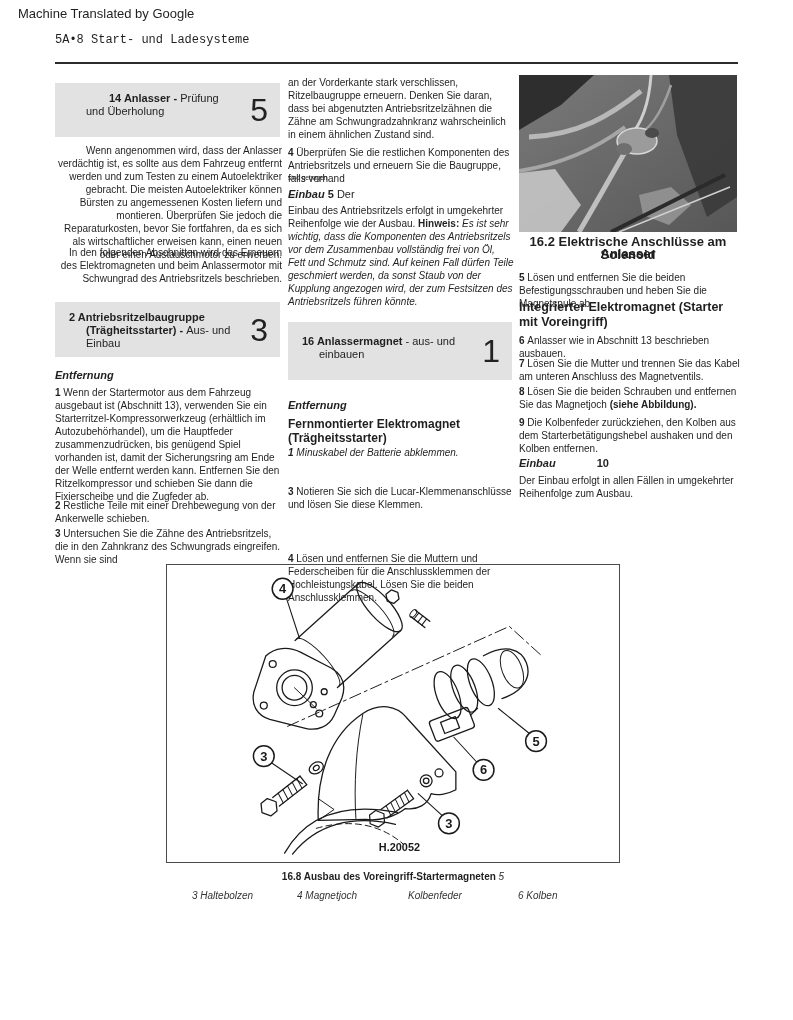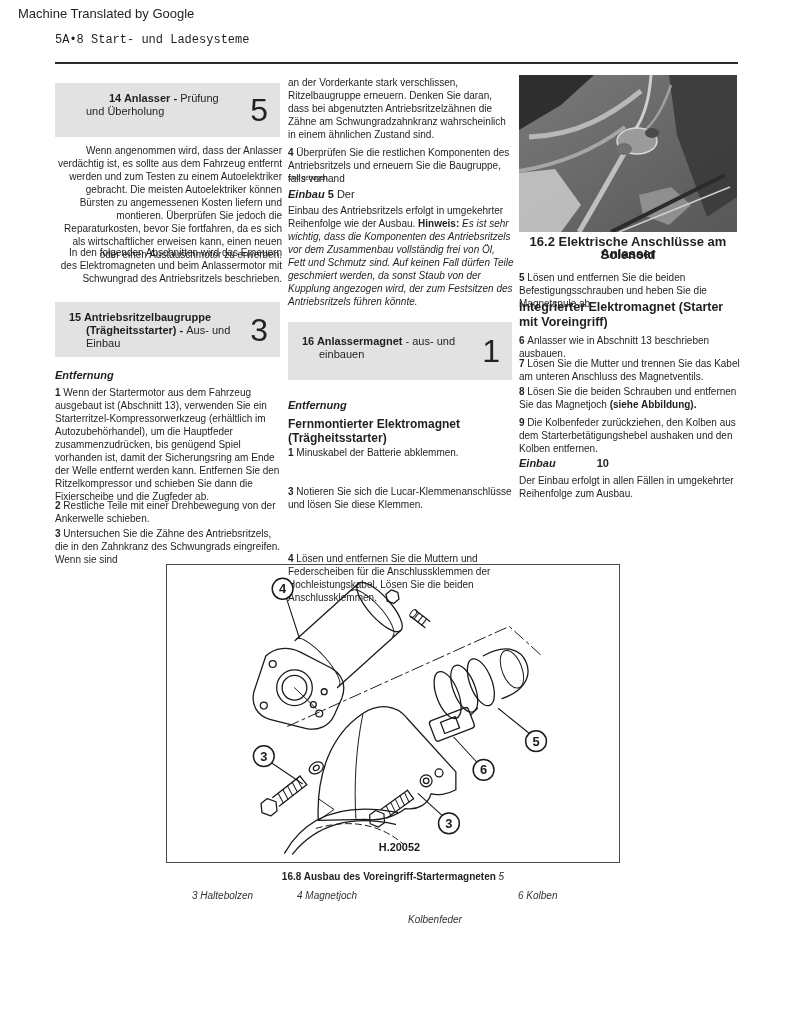--- a/index.html
+++ b/index.html
@@ -37,41 +37,41 @@
   <div class="rule"></div>
 
   <div class="secbox" style="left:55px;top:83px;width:225px;height:54px;">
     <div class="t"><span style="font-weight: bold; margin-left: 40px;">14 Anlasser - </span><span>Prüfung und Überholung</span></div>
     <div class="n">5</div>
   </div>
   <div class="blk ind" style="left:55px;top:144px;width:227px;"><span>Wenn angenommen wird, dass der Anlasser verdächtig ist, es sollte aus dem Fahrzeug entfernt werden und zum Testen zu einem Autoelektriker gebracht. Die meisten Autoelektriker können Bürsten zu angemessenen Kosten liefern und montieren. Überprüfen Sie jedoch die Reparaturkosten, bevor Sie fortfahren, da es sich als wirtschaftlicher erweisen kann, einen neuen oder einen Austauschmotor zu erwerben.</span></div>
   <div class="blk ind" style="left:55px;top:246px;width:227px;"><span>In den folgenden Abschnitten wird das Erneuern des Elektromagneten und beim Anlassermotor mit Schwungrad des Antriebsritzels beschrieben.</span></div>
 
   <div class="secbox" style="left:55px;top:302px;width:225px;height:55px;">
-    <div class="t"><span style="font-weight: bold;">15 Antriebsritzelbaugruppe (Trägheitsstarter) - </span><span>Aus- und Einbau</span></div>
+    <div class="t"><span style="font-weight: bold;">2 Antriebsritzelbaugruppe (Trägheitsstarter) - </span><span>Aus- und Einbau</span></div>
     <div class="n">3</div>
   </div>
   <div class="blk h-ital" style="left:55px;top:369px;">Entfernung</div>
   <div class="blk" style="left:55px;top:386px;width:229px;"><span style="font-weight: bold;">1 </span><span>Wenn der Startermotor aus dem Fahrzeug ausgebaut ist (Abschnitt 13), verwenden Sie ein Starterritzel-Kompressorwerkzeug (erhältlich im Autozubehörhandel), um die Hauptfeder zusammenzudrücken, bis genügend Spiel vorhanden ist, damit der Sicherungsring am Ende der Welle entfernt werden kann. Entfernen Sie den Ritzelkompressor und schieben Sie dann die Fixierscheibe und die Zugfeder ab.</span></div>
   <div class="blk" style="left:55px;top:499px;width:229px;"><span style="font-weight: bold;">2 </span><span>Restliche Teile mit einer Drehbewegung von der Ankerwelle schieben.</span></div>
   <div class="blk" style="left:55px;top:527px;width:229px;"><span style="font-weight: bold;">3 </span><span>Untersuchen Sie die Zähne des Antriebsritzels, die in den Zahnkranz des Schwungrads eingreifen. Wenn sie sind</span></div>
 
   <div class="blk" style="left:288px;top:76px;width:225px;"><span>an der Vorderkante stark verschlissen, Ritzelbaugruppe erneuern. Denken Sie daran, dass bei abgenutzten Antriebsritzelzähnen die Zähne am Schwungradzahnkranz wahrscheinlich in einem ähnlichen Zustand sind.</span></div>
   <div class="blk" style="left:288px;top:146px;width:228px;"><span style="font-weight: bold;">4 </span><span>Überprüfen Sie die restlichen Komponenten des Antriebsritzels und erneuern Sie die Baugruppe, falls vorhand</span></div>
   <div class="blk small-note" style="left:288px;top:174px;width:228px;">sind getragen.</div>
   <div class="blk" style="left:288px;top:188px;width:225px;font-size:11px;"><span style="font-weight: bold; font-style: italic;">Einbau </span><span style="font-weight: bold;">5 </span><span>Der</span></div>
   <div class="blk" style="left:288px;top:204px;width:226px;"><span>Einbau des Antriebsritzels erfolgt in umgekehrter Reihenfolge wie der Ausbau. </span><span style="font-weight: bold;">Hinweis: </span><span style="font-style: italic;">Es ist sehr wichtig, dass die Komponenten des Antriebsritzels vor dem Zusammenbau vollständig frei von Öl, Fett und Schmutz sind. Auf keinen Fall dürfen Teile geschmiert werden, da sonst Staub von der Kupplung angezogen wird, der zum Festsitzen des Antriebsritzels führen könnte.</span></div>
 
   <div class="secbox" style="left:288px;top:322px;width:224px;height:58px;">
     <div class="t" style="top:13px;"><span style="font-weight: bold;">16 Anlassermagnet </span><span>- aus- und einbauen</span></div>
     <div class="n">1</div>
   </div>
   <div class="blk h-ital" style="left:288px;top:399px;">Entfernung</div>
   <div class="blk h-sub" style="left:288px;top:417px;width:210px;">Fernmontierter Elektromagnet (Trägheitsstarter)</div>
-  <div class="blk" style="left:288px;top:446px;width:228px;"><span style="font-weight: bold;">1 </span><span>Minuskabel der Batterie abklemmen.</span></div>
+  <div class="blk" style="left:288px;top:446px;width:228px;font-style:italic;"><span style="font-weight: bold;">1 </span><span>Minuskabel der Batterie abklemmen.</span></div>
   <div class="blk" style="left:288px;top:485px;width:228px;"><span style="font-weight: bold;">3 </span><span>Notieren Sie sich die Lucar-Klemmenanschlüsse und lösen Sie diese Klemmen.</span></div>
   <div class="blk" style="left:288px;top:520px;width:228px;margin-top:32px;"><span style="font-weight: bold;">4 </span><span>Lösen und entfernen Sie die Muttern und Federscheiben für die Anschlussklemmen der Hochleistungskabel. Lösen Sie die beiden Anschlussklemmen.</span></div>
 
   <div class="photo">
     <svg viewBox="0 0 218 157" width="218" height="157">
       <defs>
         <linearGradient id="g1" x1="0" y1="0" x2="1" y2="1">
           <stop offset="0" stop-color="#7a7a7a"></stop>
             <stop offset="1" stop-color="#575757"></stop>
         </linearGradient>
@@ -223,16 +223,16 @@
         <text x="372" y="182.5">5</text>
         <text x="319" y="211.5">6</text>
         <text x="234" y="289" font-size="11">H.20052</text>
       </g>
     </svg>
   </div>
 
   <div class="figcap"><span style="font-weight: bold;">16.8 Ausbau des Voreingriff-Startermagneten </span><span style="font-style: italic;">5</span></div>
   <div class="plabel" style="left:192px;">3 Haltebolzen</div>
   <div class="plabel" style="left:297px;">4 Magnetjoch</div>
-  <div class="plabel" style="left:408px;margin-top:24px;">Kolbenfeder</div>
+  <div class="plabel" style="left:408px;">Kolbenfeder</div>
   <div class="plabel" style="left:518px;">6 Kolben</div>
 
 </div>
 
 </body></html>

